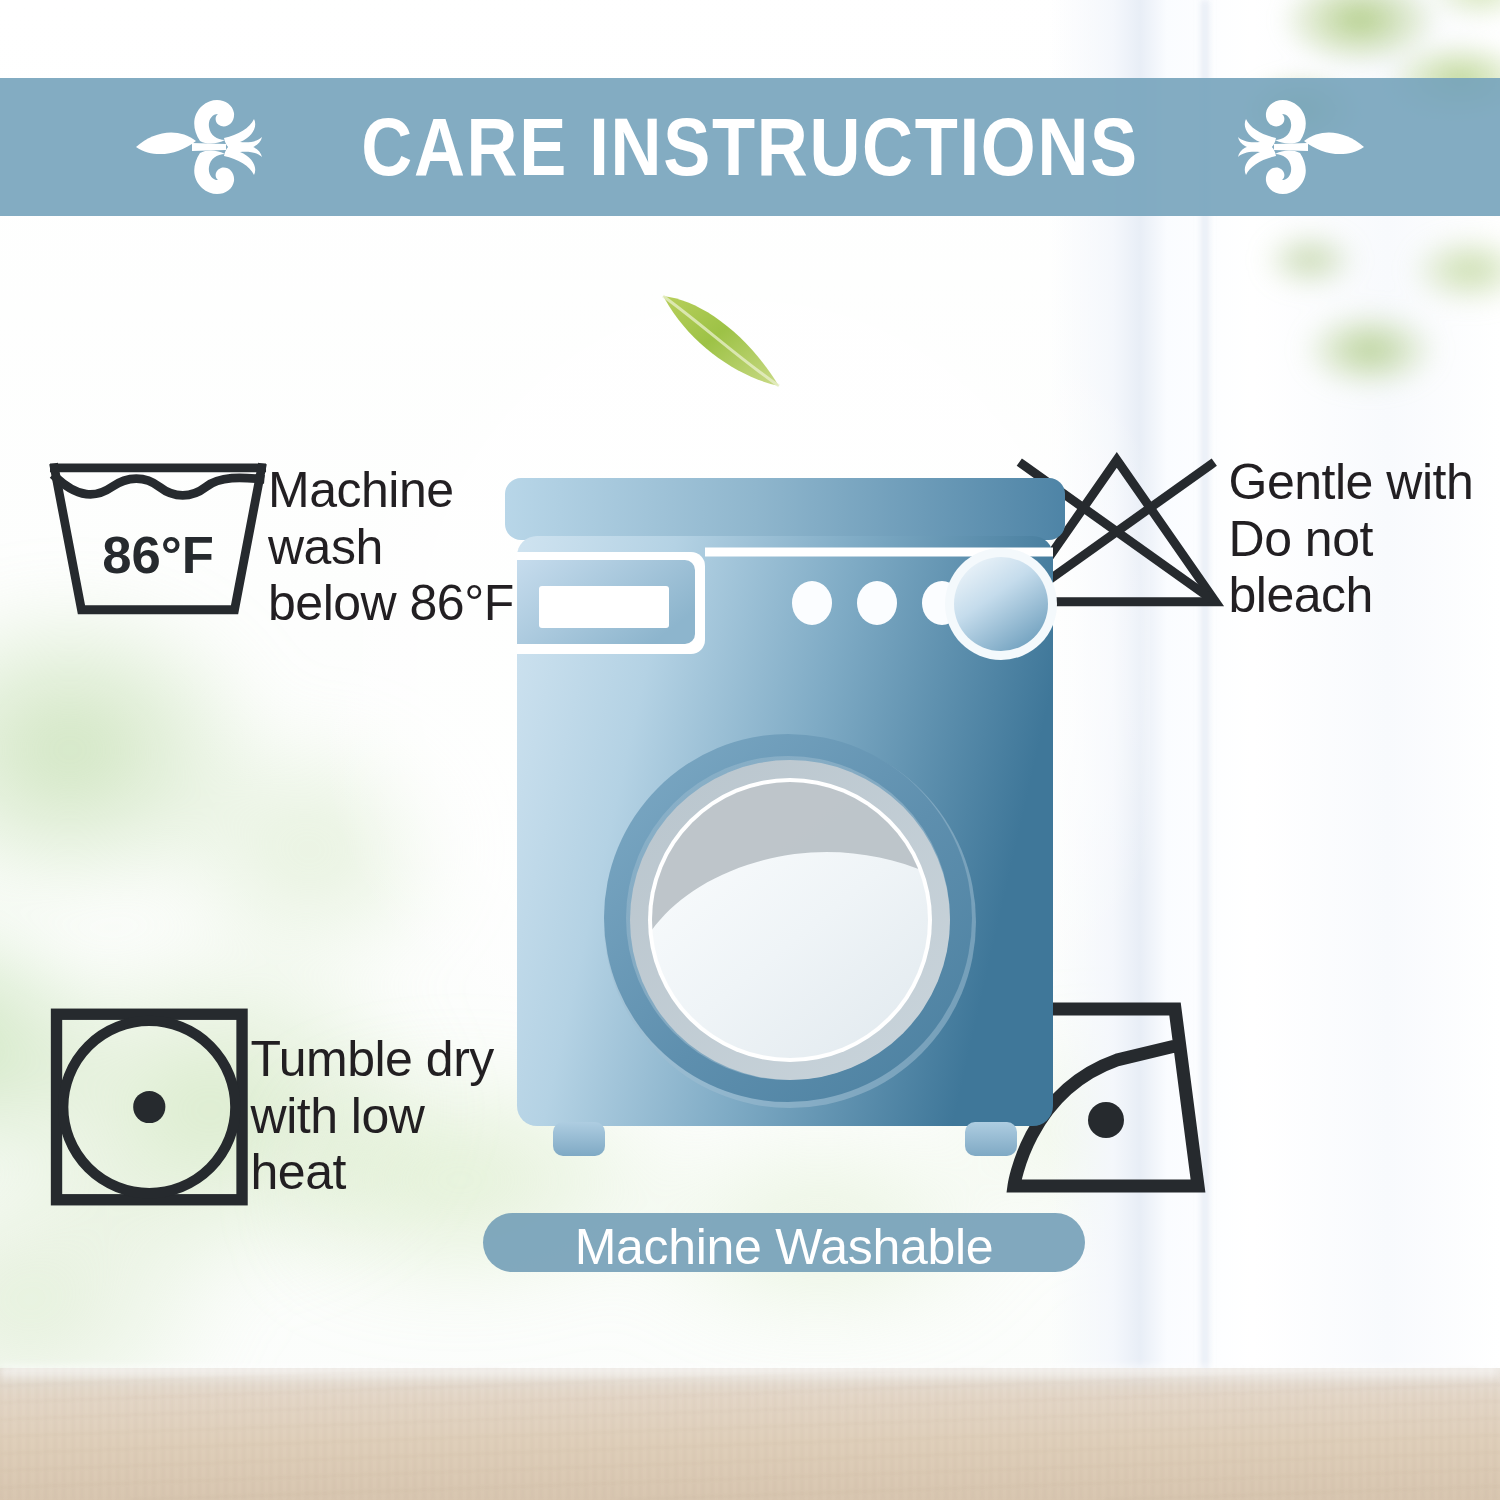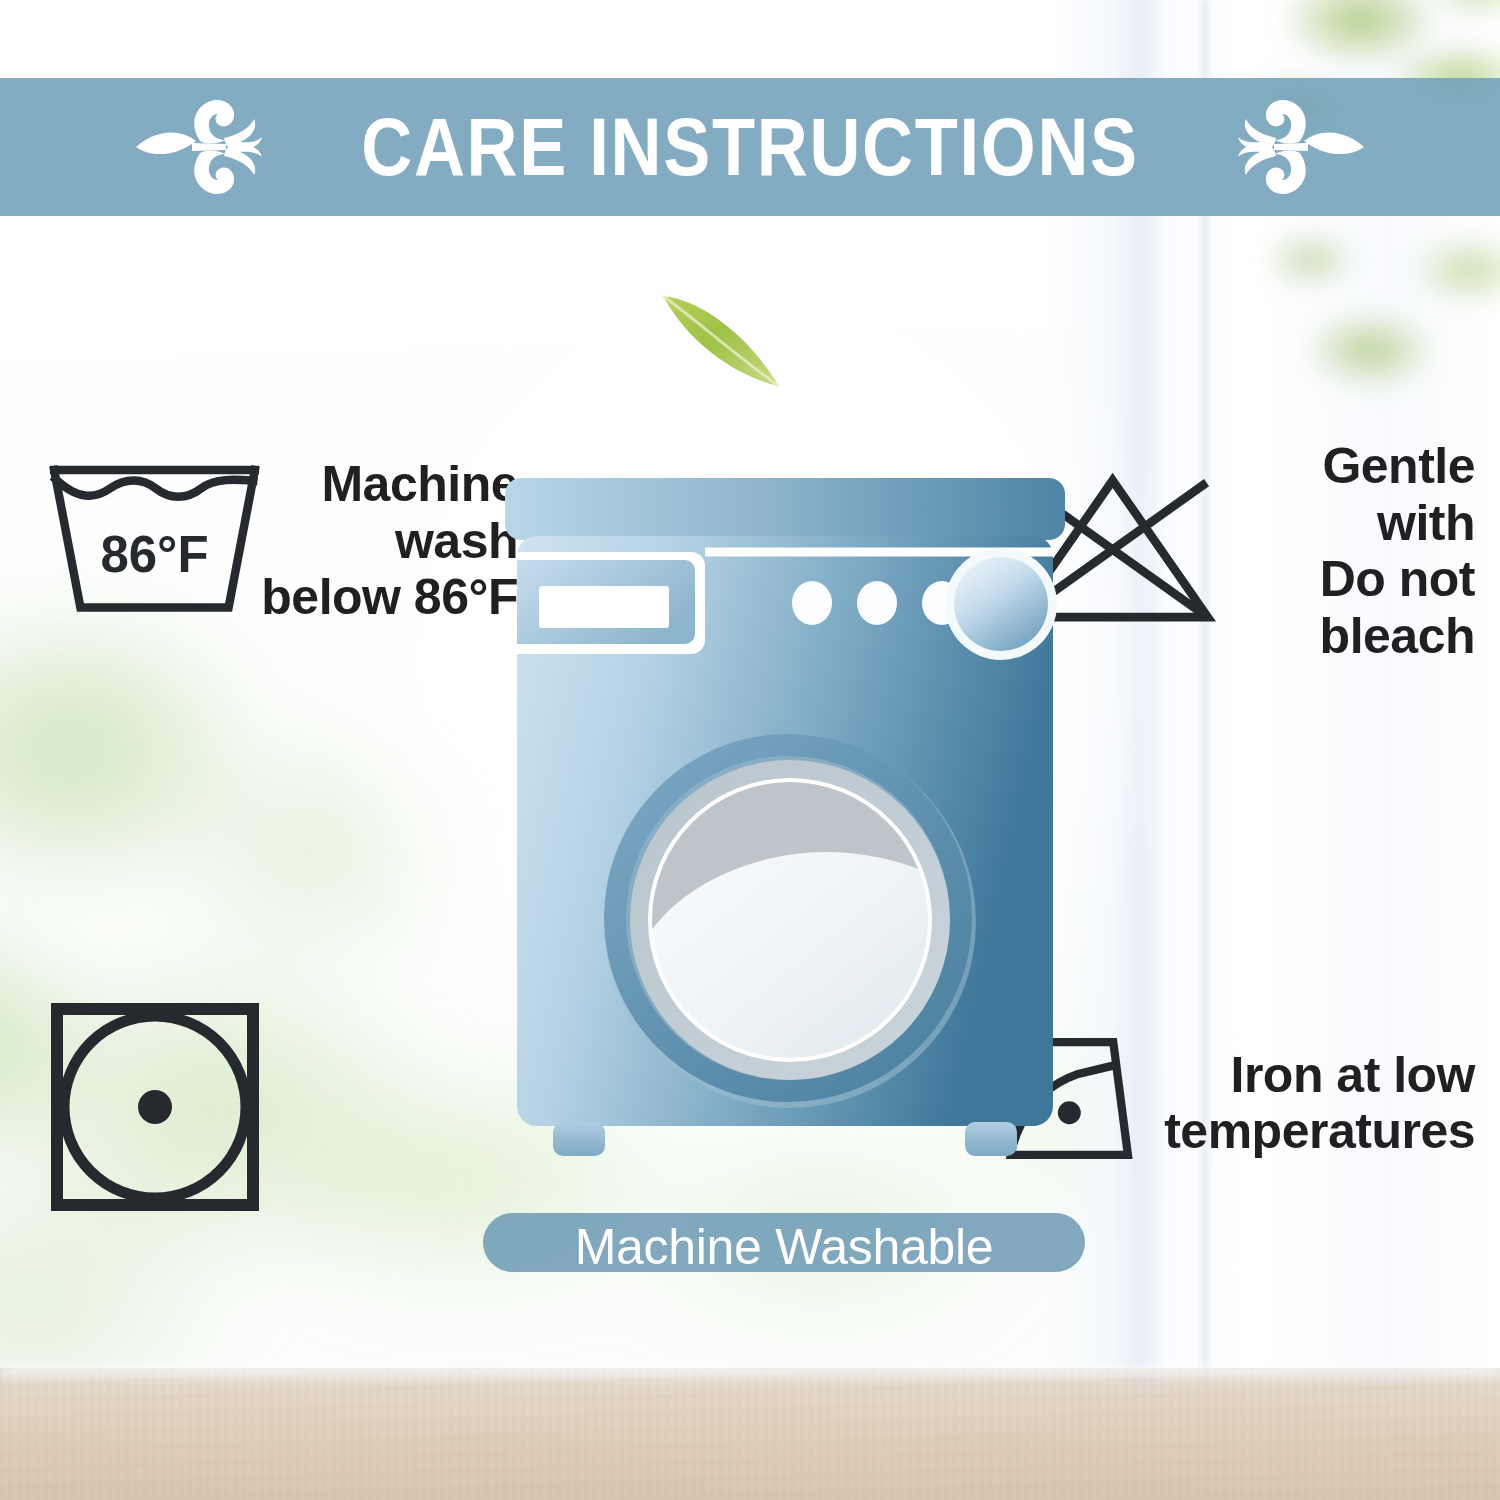--- a/index.html
+++ b/index.html
@@ -117,28 +117,27 @@
   
   #leaf { position:absolute; left:655px; top:282px; width:135px; height:115px; }
 
   
   .symbol {
     position:absolute;
     display:flex; flex-direction:row; align-items:center;
   }
   .symbol .glyph { display:block; }
   .symbol .caption {
-    margin-top:6px;
-    text-align:right;
+    margin-top:18px;
+    text-align:left;
     color:#221f22;
     font-size:50px;
     line-height:1.13;
     letter-spacing:-.5px;
     white-space:pre-line;
-    font-weight:bold;
   }
 
   #sym-wash   { left:48px;   top:440px;  width:470px; }
   #sym-bleach { left:1005px; top:432px;  width:470px; }
   #sym-dry    { left:48px;   top:1000px; width:470px; }
   #sym-iron   { left:1005px; top:1000px; width:470px; }
 
   
   #machine { position:absolute; left:495px; top:470px; width:580px; height:715px; }
 
@@ -240,31 +239,31 @@
   <div class="caption">Gentle with
 Do not bleach</div>
 </div>
 
 <div class="symbol" id="sym-dry">
   <svg class="glyph" width="214" height="214" viewBox="0 0 214 214">
     <rect x="9" y="9" width="196" height="196" fill="none" stroke="#262a2e" stroke-width="12"></rect>
     <circle cx="107" cy="107" r="91" fill="none" stroke="#262a2e" stroke-width="11"></circle>
     <circle cx="107" cy="107" r="17" fill="#262a2e"></circle>
   </svg>
+  <div class="caption">Tumble dry
+with low heat</div>
 </div>
 
 <div class="symbol" id="sym-iron">
   <svg class="glyph" width="250" height="200" viewBox="0 0 250 200">
     <g fill="none" stroke="#262a2e" stroke-width="13" stroke-linecap="square" stroke-linejoin="miter">
       <path d="M42 9 L170 9 L193 186 L9 186 C9 186 22 92 112 60 L170 46"></path>
     </g>
     <circle cx="101" cy="120" r="18" fill="#262a2e"></circle>
   </svg>
-  <div class="caption">Iron at low
-temperatures</div>
 </div>
 
 <svg id="machine" viewBox="0 0 580 715">
   <defs>
     <linearGradient id="bodyG" x1="0" y1="0" x2="1" y2="0.25">
       <stop offset="0%" stop-color="#cfe3f0"></stop>
       <stop offset="28%" stop-color="#b4d2e4"></stop>
       <stop offset="60%" stop-color="#7fabc5"></stop>
       <stop offset="100%" stop-color="#3f7799"></stop>
     </linearGradient>

